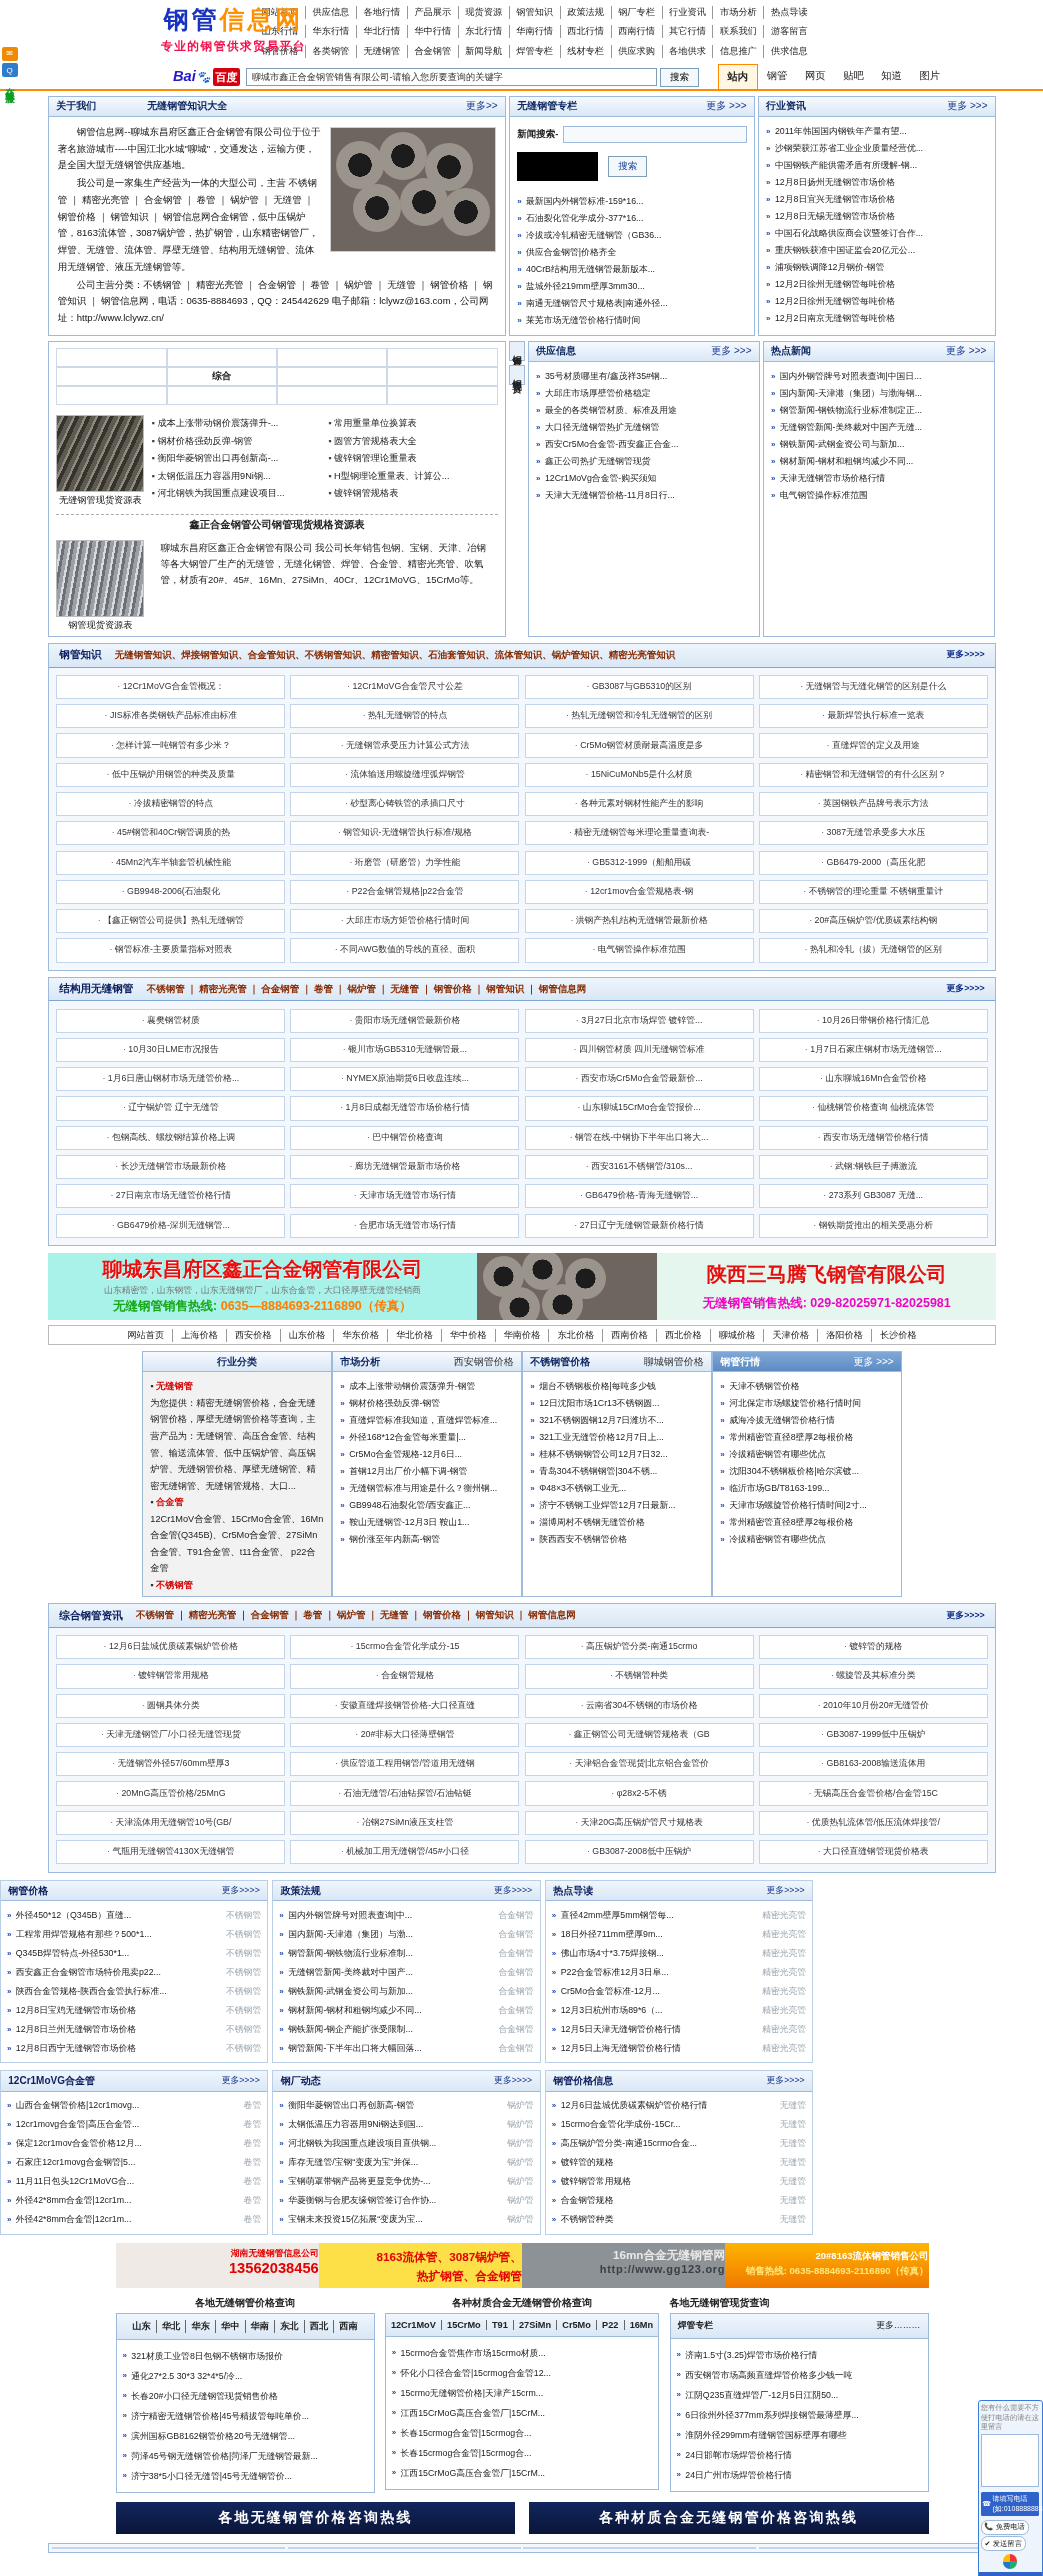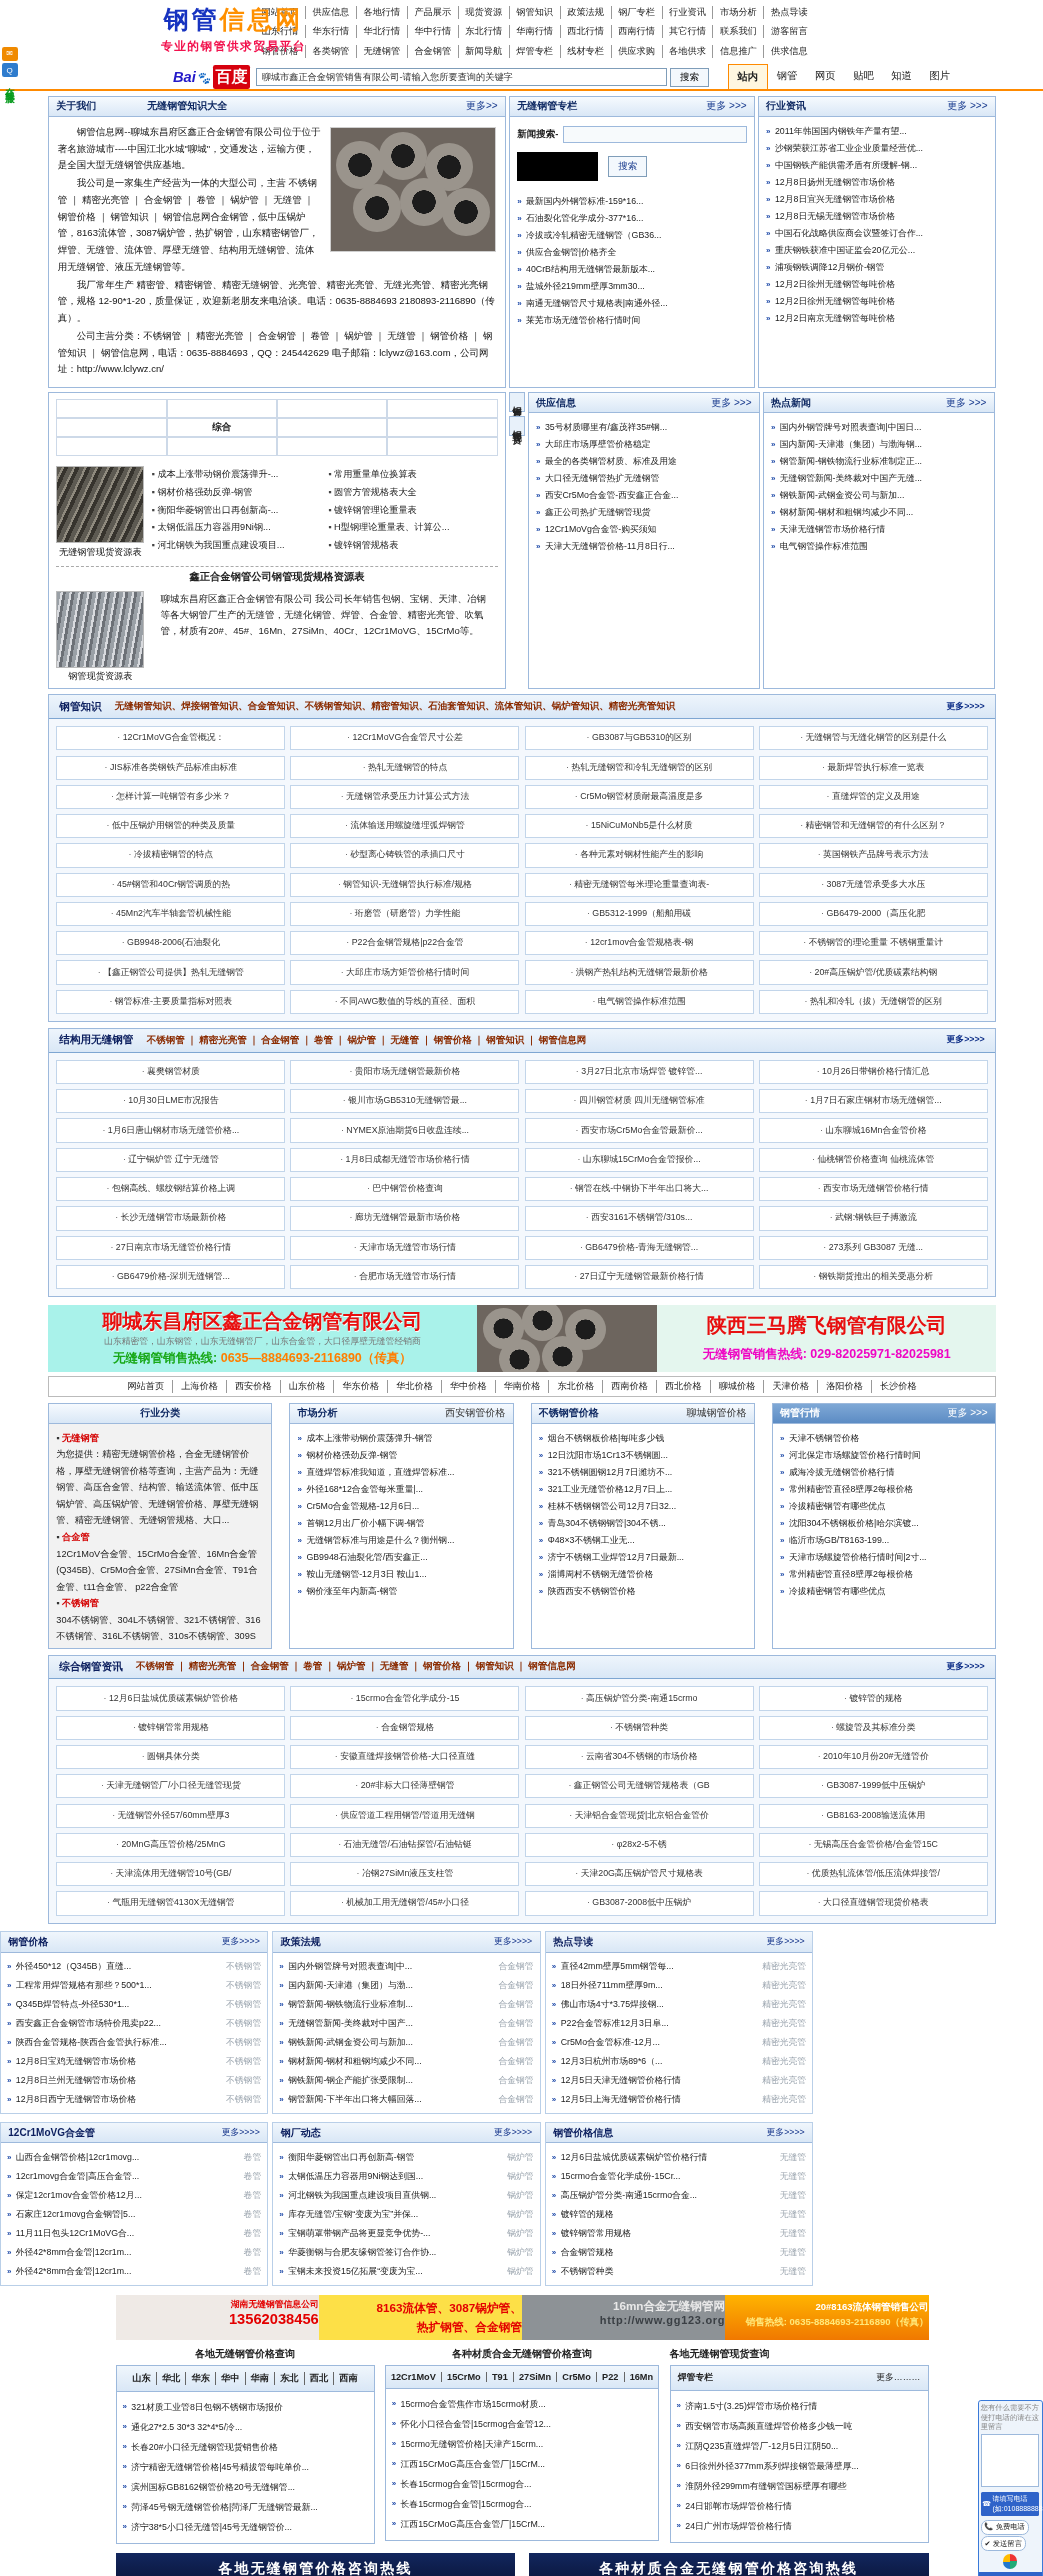--- a/index.html
+++ b/index.html
@@ -13,21 +13,21 @@
   .logo .l1{font-size:25px;font-weight:bold;letter-spacing:2.9px}
   .logo .l1 .b{color:#1733c0}.logo .l1 .o{color:#ff9000}
   .logo .tg{color:#f2114d;font-weight:bold;font-size:11.7px;margin-top:2.9px;letter-spacing:1.5px}
   .topnav{margin-left:255px;padding-top:5.9px}
   .topnav ul{display:flex;flex-wrap:nowrap;margin-bottom:6.6px}
   .topnav li{white-space:nowrap;padding:0 6.6px;border-right:0.7px solid #999;font-size:9.2px}
   .topnav li:last-child{border-right:none}
   
   .bbar{height:26.4px;display:flex;align-items:center;padding-left:173px;border-bottom:2.2px solid #ff8a00;position:relative}
   .bai{font-size:14.7px;font-weight:bold;font-style:italic;color:#2319c9}
-  .du{display:inline-block;background:#d6010e;color:#fff;font-weight:bold;font-size:16px;padding:1.5px 2.9px;border-radius:2.2px;margin:0 5.9px 0 1.5px;font-style:normal}
+  .du{display:inline-block;background:#d6010e;color:#fff;font-weight:bold;font-size:11px;padding:1.5px 2.9px;border-radius:2.2px;margin:0 5.9px 0 1.5px;font-style:normal}
   .paw{color:#d6010e;font-size:11.7px;margin-left:0.7px}
   .bsearch{width:411px;height:17.6px;border:0.7px solid #7f9db9;font-size:9.2px;padding:0 4.4px;color:#333}
   .bbtn{height:19px;margin-left:2.9px;padding:0 8.8px;border:0.7px solid #7f9db9;background:#f3f8fd;font-size:9.5px;cursor:pointer}
   .btabs{display:flex;margin-left:19px;align-items:flex-start;height:26.4px}
   .btab{padding:5.1px 8.8px;font-size:10.3px;cursor:pointer}
   .btab.active{background:#fff7e1;border:0.7px solid #ff8a00;border-bottom:none;font-weight:bold}
   
   .wrap{width:948px;margin:0 auto}
   .cols{display:flex;gap:2.9px;margin-top:4.4px}
   .panel{border:0.7px solid #9db9dc;background:#fff}
@@ -81,21 +81,21 @@
   .ad1 .sub{color:#777;font-size:8.8px;margin:1.5px 0}
   .ad1 .hot{font-size:12.5px;font-weight:bold}.ad1 .hot .g{color:#18a818}.ad1 .hot .o{color:#ff7e00}
   .admid{flex:.8}
   .ad2{flex:1.5;background:#e4f6ee;text-align:center;padding-top:7.3px}
   .ad2 .nm{color:#e80f0f;font-weight:bold;font-size:20px}
   .ad2 .hot{color:#ef06c4;font-weight:bold;font-size:12.5px;margin-top:7.3px}
   .citynav{width:948px;margin:4.4px auto 0;border:0.7px solid #bbb;padding:2.9px 0;display:flex;justify-content:center;flex-wrap:nowrap}
   .citynav span{padding:0 8px;border-right:0.7px solid #999;white-space:nowrap;font-size:9.2px}
   .citynav span:last-child{border-right:none}
   
-  .catcols{width:948px;margin:5.9px auto 0;display:flex;gap:17px}
+  .catcols{width:760px;margin:5.9px auto 0;display:flex;gap:0}
   .catcols .panel{flex:1}
   .cat1head{justify-content:center}
   .catbody{padding:5.9px 7.3px;font-size:9.2px;line-height:1.8;background:#f2f2f2;height:224px;overflow:hidden}
   .catbody .rn{color:#d40000;font-weight:bold}
   .catbody .rn::before{content:"▪ ";color:#333}
   .phead .rlink{margin-left:auto;color:#333}
   .phead.wht{background:linear-gradient(#7fa8d6,#5c8cc4)}
   .phead.wht .t,.phead.wht .more{color:#fff}
   
   .lband{width:813px;margin:7.3px 0 0 0;display:flex;gap:4.4px}
@@ -223,21 +223,20 @@
         <div class="pipeimg pimg">
           <i style="left:4.4px;top:13.2px;width:48px;height:48px"></i>
             <i style="left:48px;top:4.4px;width:48px;height:48px"></i>
             <i style="left:94px;top:14.7px;width:48px;height:48px"></i>
           <i style="left:22px;top:56px;width:48px;height:48px"></i>
             <i style="left:69px;top:50px;width:48px;height:48px"></i>
             <i style="left:111px;top:60px;width:48px;height:48px"></i>
         </div>
         <p>钢管信息网--聊城东昌府区鑫正合金钢管有限公司位于位于著名旅游城市----中国江北水城"聊城"，交通发达，运输方便，是全国大型无缝钢管供应基地。</p>
         <p>我公司是一家集生产经营为一体的大型公司，主营 不锈钢管 ｜ 精密光亮管 ｜ 合金钢管 ｜ 卷管 ｜ 锅炉管 ｜ 无缝管 ｜ 钢管价格 ｜ 钢管知识 ｜ 钢管信息网合金钢管，低中压锅炉管，8163流体管，3087锅炉管，热扩钢管，山东精密钢管厂，焊管、无缝管、流体管、厚壁无缝管、结构用无缝钢管、流体用无缝钢管、液压无缝钢管等。</p>
-        <p>我厂常年生产 精密管、精密钢管、精密无缝钢管、光亮管、精密光亮管、无缝光亮管、精密光亮钢管，规格 12-90*1-20，质量保证，欢迎新老朋友来电洽谈。电话：0635-8884693 2180893-2116890（传真）。</p>
         <p>公司主营分类：不锈钢管 ｜ 精密光亮管 ｜ 合金钢管 ｜ 卷管 ｜ 锅炉管 ｜ 无缝管 ｜ 钢管价格 ｜ 钢管知识 ｜ 钢管信息网，电话：0635-8884693，QQ：245442629 电子邮箱：lclywz@163.com，公司网址：http://www.lclywz.cn/</p>
       </div>
     </div>
 
     <div class="panel" style="width:246px">
       <div class="phead">
           <span class="t">无缝钢管专栏</span>
           <span class="more">更多 &gt;&gt;&gt;</span>
         </div>
       <div class="newsearch">

